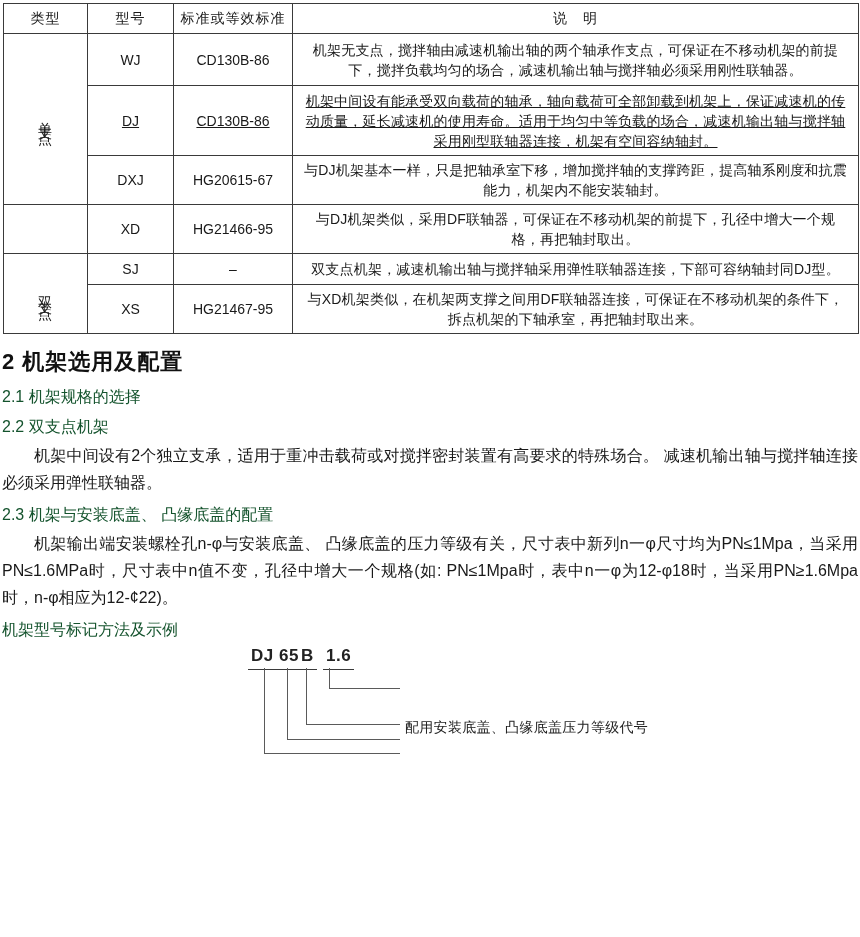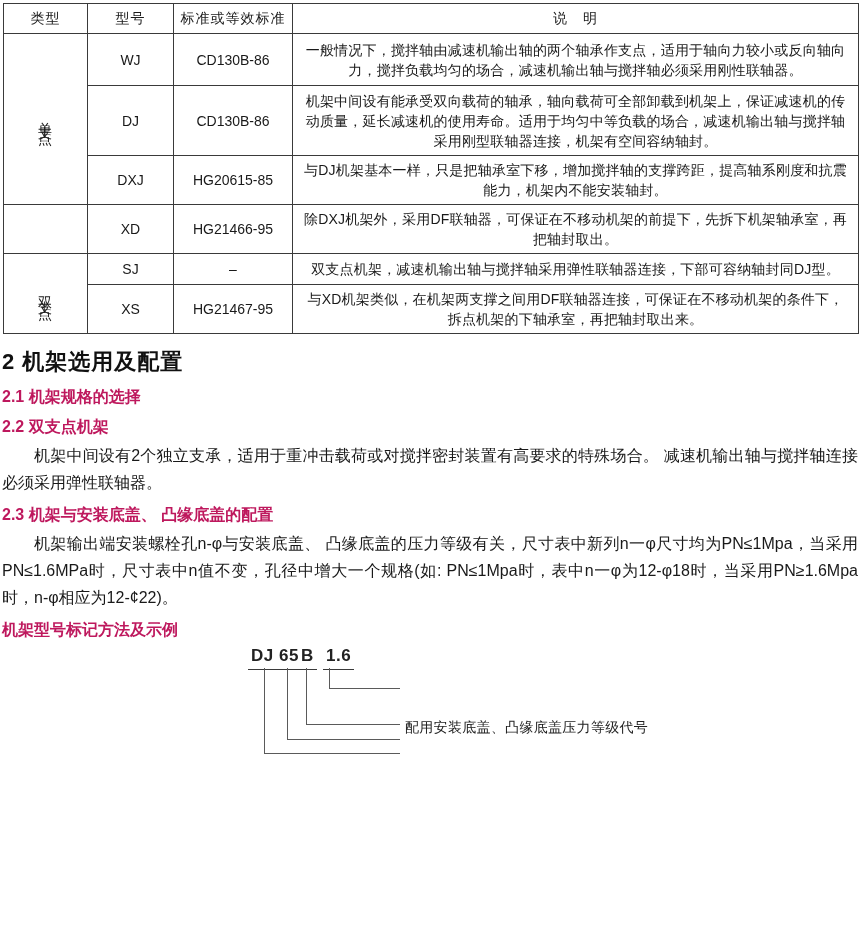--- a/index.html
+++ b/index.html
@@ -2,31 +2,31 @@
 <html lang="zh"><head>
 <meta charset="utf-8">
 <style>
   * { box-sizing: border-box; margin: 0; padding: 0; }
   html, body { background: #ffffff; }
   body { font-family: "Liberation Sans", "DejaVu Sans", sans-serif; color: #1c1c1c; }
   .page { width: 860px; height: 937px; overflow: hidden; background: #fff; padding: 3px 2px 0 2px; position: relative; }
 
   h1 { font-size: 22px; font-weight: 700; letter-spacing: 1px; margin: 2px 0 10px 0; color: #111; }
   h1.mt { margin-top: 13px; }
-  h2 { font-size: 16px; font-weight: 700; margin: 9px 0 4px 0; color: #be185d; }
+  h2 { font-size: 16px; font-weight: 400; margin: 9px 0 4px 0; color: #14532d; }
   p.body { font-size: 16px; line-height: 27px; text-indent: 2em; text-align: justify; color: #191919; }
 
   
   table.cls { border-collapse: collapse; width: 856px; table-layout: fixed; margin-left: 1px; }
   table.cls th, table.cls td { border: 1px solid #3a3a3a; font-size: 14px; font-weight: 400; text-align: center; vertical-align: middle; color: #191919; }
   table.cls th { height: 30px; letter-spacing: 1px; text-align: center; }
   td.desc { text-align: left; padding: 4px 9px; line-height: 20px; letter-spacing: 0.2px; }
   .vert { writing-mode: vertical-rl; text-orientation: upright; letter-spacing: 5px; font-size: 14px; display: inline-block; }
   tr.r-wj  td { height: 52px; }
-  tr.r-dj  td { height: 70px; }
+  tr.r-dj  td { height: 70px; text-decoration: underline; }
   tr.r-dxj td { height: 41px; }
   tr.r-xd  td { height: 39px; }
   tr.r-sj  td { height: 31px; }
   tr.r-xs  td { height: 44px; }
 
   
   .diagram { position: relative; height: 120px; margin-top: 5px; }
   .tok { position: absolute; top: 0; font-size: 17px; font-weight: 700; letter-spacing: 0.5px;
          border-bottom: 1px solid #3a3a3a; padding: 0 3px 3px 3px; color: #222; }
   .conn { position: absolute; border-left: 1px solid #5a5a5a; border-bottom: 1px solid #5a5a5a; }
@@ -56,37 +56,37 @@
         <th>型号</th>
         <th>标准或等效标准</th>
         <th>说　明</th>
       </tr>
     </thead>
     <tbody>
       <tr class="r-wj">
         <td rowspan="3"><span class="vert">单支点</span></td>
         <td>WJ</td>
         <td>CD130B-86</td>
-        <td class="desc">一般情况下，搅拌轴由减速机输出轴的两个轴承作支点，适用于轴向力较小或反向轴向力，搅拌负载均匀的场合，减速机输出轴与搅拌轴必须采用刚性联轴器。</td>
+        <td class="desc">机架无支点，搅拌轴由减速机输出轴的两个轴承作支点，可保证在不移动机架的前提下，搅拌负载均匀的场合，减速机输出轴与搅拌轴必须采用刚性联轴器。</td>
       </tr>
       <tr class="r-dj">
         <td>DJ</td>
         <td>CD130B-86</td>
         <td class="desc">机架中间设有能承受双向载荷的轴承，轴向载荷可全部卸载到机架上，保证减速机的传动质量，延长减速机的使用寿命。适用于均匀中等负载的场合，减速机输出轴与搅拌轴采用刚型联轴器连接，机架有空间容纳轴封。</td>
       </tr>
       <tr class="r-dxj">
         <td>DXJ</td>
-        <td>HG20615-85</td>
+        <td>HG20615-67</td>
         <td class="desc">与DJ机架基本一样，只是把轴承室下移，增加搅拌轴的支撑跨距，提高轴系刚度和抗震能力，机架内不能安装轴封。</td>
       </tr>
       <tr class="r-xd">
         <td></td>
         <td>XD</td>
         <td>HG21466-95</td>
-        <td class="desc">除DXJ机架外，采用DF联轴器，可保证在不移动机架的前提下，先拆下机架轴承室，再把轴封取出。</td>
+        <td class="desc">与DJ机架类似，采用DF联轴器，可保证在不移动机架的前提下，孔径中增大一个规格，再把轴封取出。</td>
       </tr>
       <tr class="r-sj">
         <td rowspan="2"><span class="vert">双支点</span></td>
         <td>SJ</td>
         <td>–</td>
         <td class="desc">双支点机架，减速机输出轴与搅拌轴采用弹性联轴器连接，下部可容纳轴封同DJ型。</td>
       </tr>
       <tr class="r-xs">
         <td>XS</td>
         <td>HG21467-95</td>

